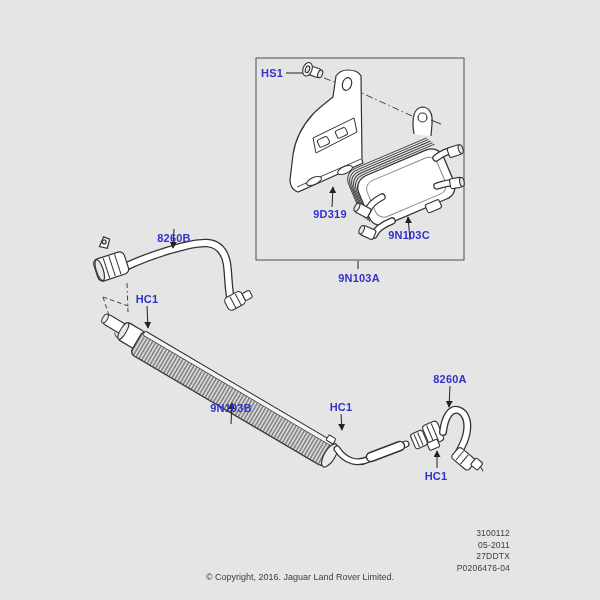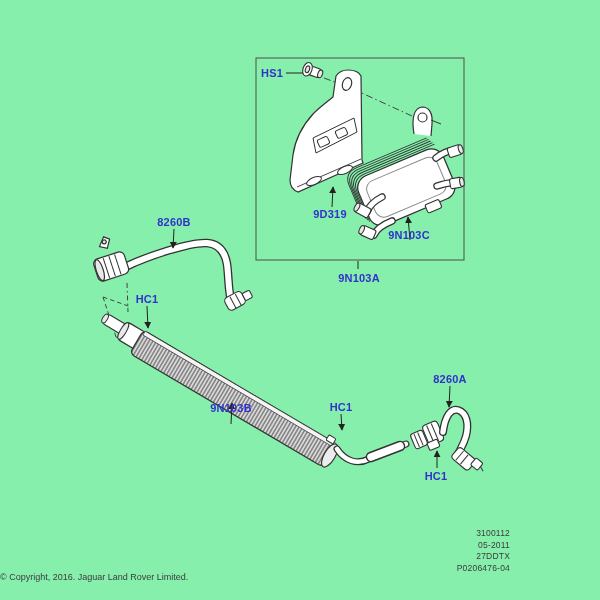--- a/index.html
+++ b/index.html
@@ -1,23 +1,23 @@
 <!DOCTYPE html>
 <html><head>
 <meta charset="utf-8">
 <style>
   html,body{margin:0;padding:0;background:#fff;}
-  .page{position:relative;width:600px;height:600px;background:#86efac;overflow:hidden;
+  .page{position:relative;width:600px;height:600px;background:#e5e5e5;overflow:hidden;
         font-family:"Liberation Sans",sans-serif;}
   .drawing{position:absolute;left:0;top:0;}
   .lbl{position:absolute;transform:translate(-50%,-50%);
        font-weight:bold;font-size:11px;color:#3232cb;white-space:nowrap;letter-spacing:.2px;}
   .info{position:absolute;left:390px;top:528px;width:120px;text-align:right;
         font-size:8.5px;line-height:11.6px;color:#3c3c3c;letter-spacing:.2px;}
-  .copy{position:absolute;left:0;top:572px;width:600px;
+  .copy{position:absolute;left:0;top:572px;width:600px;text-align:center;
         font-size:9px;color:#3c3c3c;}
 </style>
 </head>
 <body>
 
 <div class="page">
 
   <svg class="drawing" width="600" height="600" viewBox="0 0 600 600">
     <defs>
       <marker id="arrow" viewBox="0 0 8 8" refX="7" refY="4" markerWidth="7" markerHeight="7" orient="auto">
@@ -183,21 +183,21 @@
       <path d="M341,414 L342,430" marker-end="url(#arrow)"></path>
       <path d="M450,386 L449,407" marker-end="url(#arrow)"></path>
       <path d="M437,468 L437,451" marker-end="url(#arrow)"></path>
     </g>
   </svg>
 
   <div class="lbl" style="left:272px;top:73px">HS1</div>
   <div class="lbl" style="left:330px;top:214px">9D319</div>
   <div class="lbl" style="left:409px;top:235px">9N103C</div>
   <div class="lbl" style="left:359px;top:278px">9N103A</div>
-  <div class="lbl" style="left:174px;top:222px">8260B</div>
+  <div class="lbl" style="left:174px;top:238px">8260B</div>
   <div class="lbl" style="left:147px;top:299px">HC1</div>
   <div class="lbl" style="left:231px;top:408px">9N103B</div>
   <div class="lbl" style="left:341px;top:407px">HC1</div>
   <div class="lbl" style="left:450px;top:379px">8260A</div>
   <div class="lbl" style="left:436px;top:476px">HC1</div>
 
   <div class="info">
     <div>3100112</div>
     <div>05-2011</div>
     <div>27DDTX</div>

